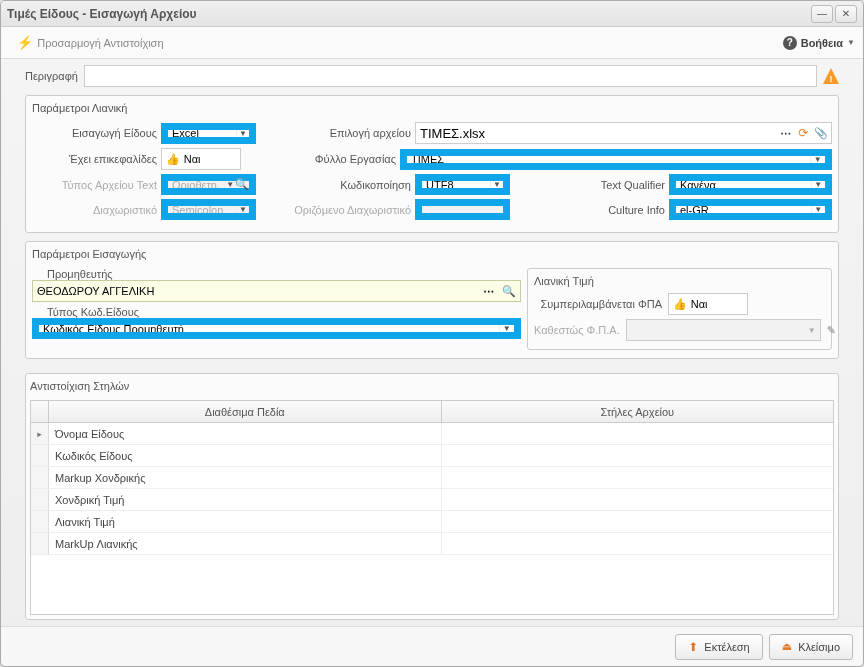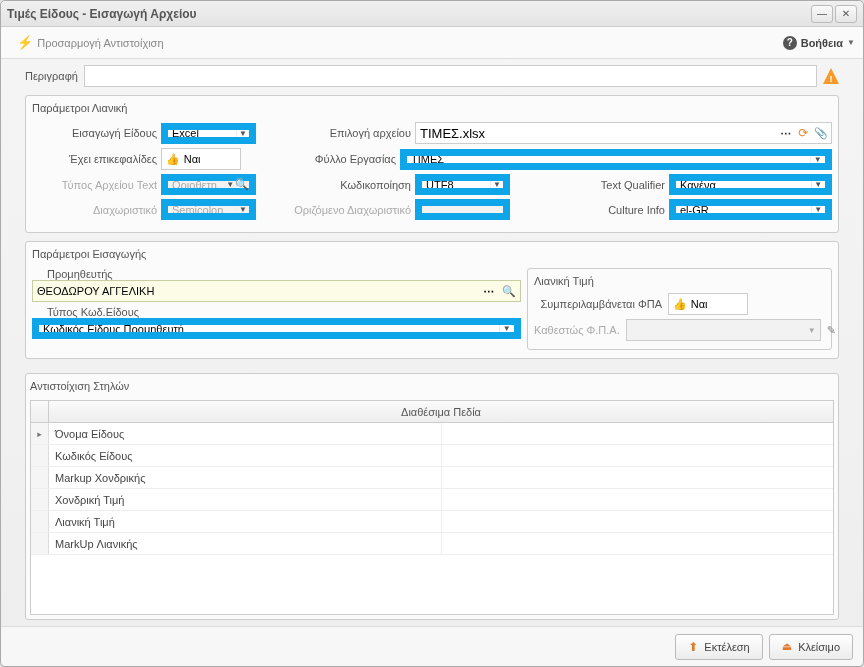--- a/index.html
+++ b/index.html
@@ -235,20 +235,21 @@
         </div>
       </div>
     </div>
 
     <div class="grid-group">
       <div class="group-title">Αντιστοίχιση Στηλών</div>
       <div class="grid">
         <div class="grid-head">
           <div class="gh-l"></div>
           <div class="gh">Διαθέσιμα Πεδία</div>
+          <div class="gh">Στήλες Αρχείου</div>
         </div>
         <div class="grid-body">
           <div class="grid-row">
             <div class="rh">▸</div>
             <div class="gc">Όνομα Είδους</div>
             <div class="gc"></div>
           </div>
           <div class="grid-row">
             <div class="rh"></div>
             <div class="gc">Κωδικός Είδους</div>

